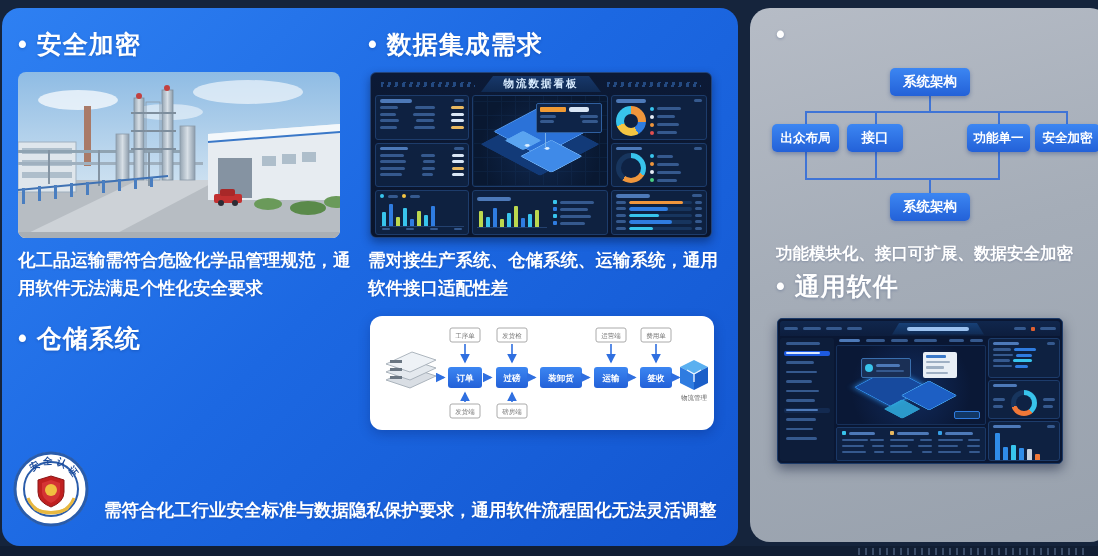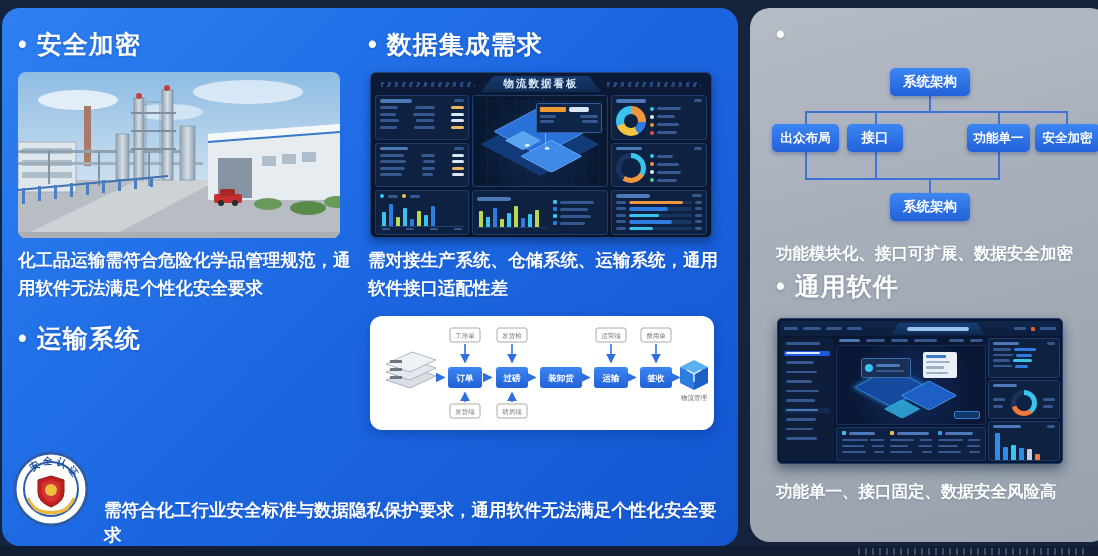--- a/index.html
+++ b/index.html
@@ -220,41 +220,41 @@
       <ellipse cx="290" cy="136" rx="18" ry="7" fill="#5a8a4a"></ellipse>
       <ellipse cx="318" cy="130" rx="12" ry="6" fill="#6a9a5a"></ellipse>
       <rect x="0" y="160" width="322" height="6" fill="#a9afb5"></rect>
     </svg>
   </div>
 
   <div class="cap" style="left:16px; top:238px; width:334px;">化工品运输需符合危险化学品管理规范，通用软件无法满足个性化安全要求</div>
 
   <div class="h" style="left:16px; top:314px;">
     <span class="blt">•</span>
-    <span>运输系统</span>
+    <span>仓储系统</span>
   </div>
 
   <div class="badge">
     <svg width="78" height="78" viewBox="0 0 78 78">
       <circle cx="39" cy="39" r="37" fill="#ffffff"></circle>
       <circle cx="39" cy="39" r="36" fill="none" stroke="#2a5caa" stroke-width="3"></circle>
       <circle cx="39" cy="39" r="27" fill="#ffffff" stroke="#2a5caa" stroke-width="2"></circle>
       <path id="arcT" d="M 14,39 A 25,25 0 0 1 64,39" fill="none"></path>
       <text font-size="9.5" font-weight="bold" fill="#1a4a9a" letter-spacing="3">
         <textPath href="#arcT" startOffset="24%">安全认证</textPath>
       </text>
       <path d="M 39,26 L 52,30 L 52,42 Q 52,52 39,57 Q 26,52 26,42 L 26,30 Z" fill="#c02020" stroke="#8a1616" stroke-width="1"></path>
       <path d="M 39,30 L 48,33 L 48,42 Q 48,49 39,53 Q 30,49 30,42 L 30,33 Z" fill="#d43434"></path>
       <circle cx="39" cy="40" r="6" fill="#f0c040"></circle>
       <path d="M 20,56 Q 39,66 58,56 L 56,60 Q 39,69 22,60 Z" fill="#e8b840"></path>
       <path d="M 16,48 Q 20,58 30,62" fill="none" stroke="#e8b840" stroke-width="3"></path>
       <path d="M 62,48 Q 58,58 48,62" fill="none" stroke="#e8b840" stroke-width="3"></path>
     </svg>
   </div>
-  <div class="cap" style="left:102px; top:490px; width:628px; line-height:1.4;">需符合化工行业安全标准与数据隐私保护要求，通用软件无法满足个性化安全要求</div>
+  <div class="cap" style="left:102px; top:490px; width:628px; line-height:1.4;">需符合化工行业安全标准与数据隐私保护要求，通用软件流程固化无法灵活调整</div>
 
   <div class="h" style="left:366px; top:20px;">
     <span class="blt">•</span>
     <span>数据集成需求</span>
   </div>
 
   <div class="dash1">
     <div class="d1-head">
       <div class="d1-wing"></div>
       <div class="d1-title">物流数据看板</div>
@@ -812,18 +812,17 @@
             <i style="height:12px;background:#2f8ce8;"></i>
             <i style="height:11px;background:#c8d2de;"></i>
             <i style="height:6px;background:#f07838;"></i>
           </div>
 
         </div>
       </div>
     </div>
   </div>
 
-  <div class="cap cap-sm" style="left:26px; top:470px; width:320px; white-space:nowrap;">功能单一、接口固定、数据安全风险高</div>
 </div>
 
 <div class="bottom-strip">
   <div class="faint-marks"></div>
 </div>
 
 </body></html>

